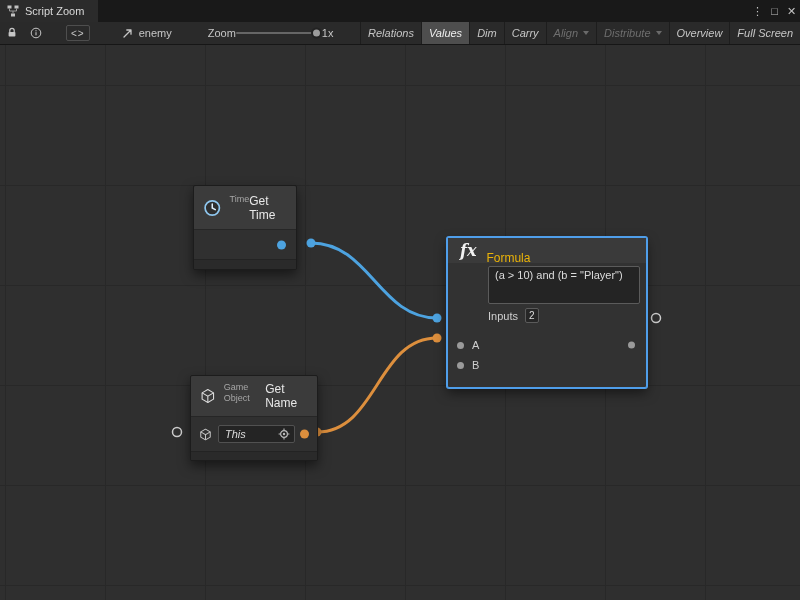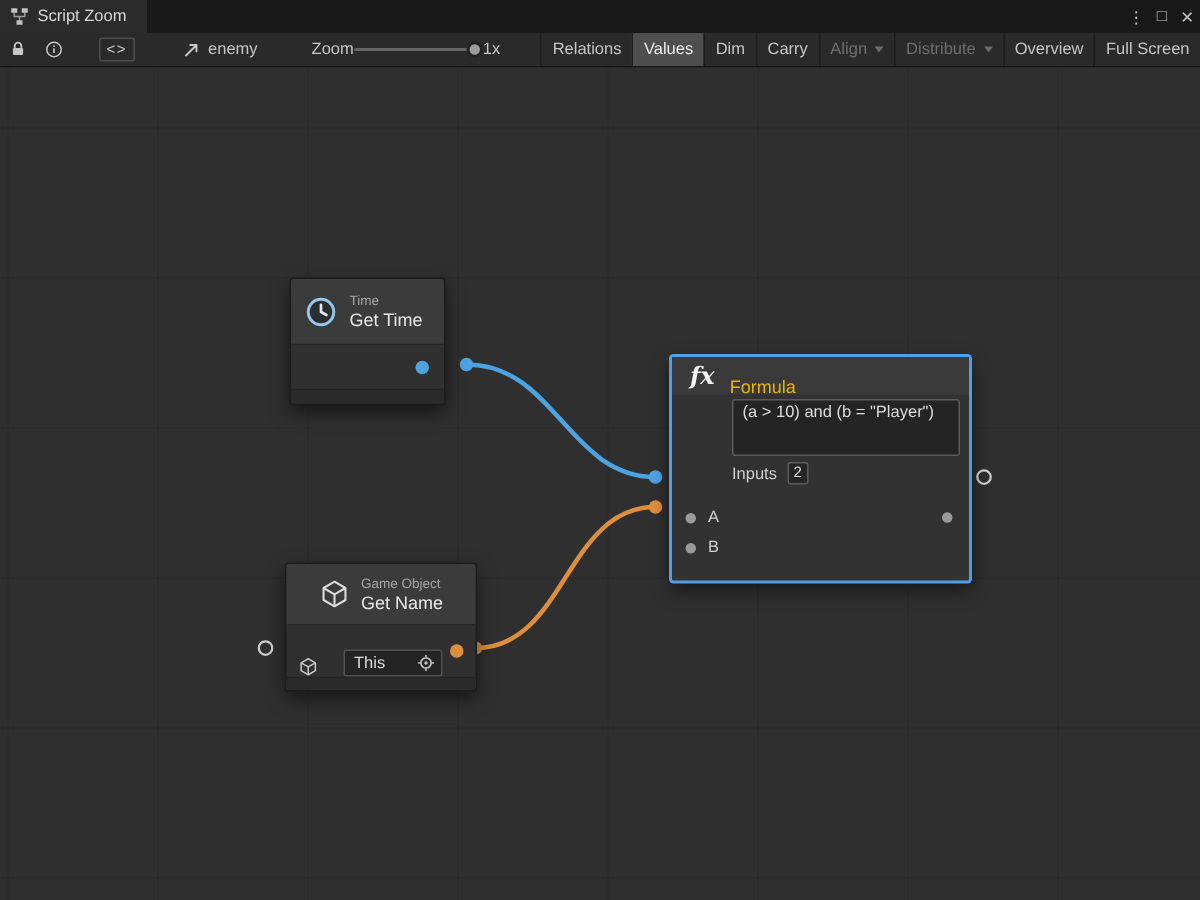--- a/index.html
+++ b/index.html
@@ -20,35 +20,35 @@
 
   
   .toolbar{height:22px;background:#2a2a2a;border-bottom:1px solid #161616;display:flex;align-items:stretch;font-size:11px;color:#c6c6c6;}
   .tb-icon{width:24px;display:flex;align-items:center;justify-content:center;}
   .code-chip{display:flex;align-items:center;justify-content:center;height:14px;margin:0 8px 0 18px;padding:0 4px;border:1px solid #4e4e4e;border-radius:2px;font-size:10px;letter-spacing:1px;align-self:center;color:#c6c6c6;}
   .graph-ref{display:flex;align-items:center;gap:5px;margin-left:24px;}
   .zoom-group{display:flex;align-items:center;gap:0;margin-left:36px;}
   .zoom-track{position:relative;width:86px;height:2px;background:#666;border-radius:1px;}
   .zoom-handle{position:absolute;right:0;top:50%;transform:translateY(-50%);width:11px;height:11px;border-radius:50%;background:#9c9c9c;border:2px solid #222;box-sizing:border-box;}
   .tb-buttons{margin-left:auto;display:flex;align-items:stretch;}
-  .tb-btn{display:flex;align-items:center;padding:0 7px;border-left:1px solid #1d1d1d;color:#c6c6c6;white-space:nowrap;}
+  .tb-btn{display:flex;align-items:center;padding:0 7px;border-left:1px solid #1d1d1d;color:#c6c6c6;white-space:nowrap;font-style:italic;}
   .tb-btn.active{background:#4e4e4e;color:#efefef;}
   .tb-btn.disabled{color:#6e6e6e;}
   .dd-arrow{width:0;height:0;border-left:3px solid transparent;border-right:3px solid transparent;border-top:4px solid #6a6a6a;margin-left:5px;}
 
   
   .canvas{position:absolute;top:45px;left:0;width:800px;height:555px;background-color:#2f2f2f;
     background-image:linear-gradient(#282828 1px,transparent 1px),linear-gradient(90deg,#282828 1px,transparent 1px);
     background-size:100px 100px;background-position:5px 40px;overflow:hidden;}
   .wires{position:absolute;left:0;top:0;width:800px;height:555px;}
 
   
   .node{position:absolute;background:#303030;border:1px solid #1c1c1c;border-radius:2px;box-shadow:0 5px 12px rgba(0,0,0,.5);box-sizing:border-box;}
   .node-header{display:flex;align-items:center;gap:8px;background:#3b3b3b;border-bottom:1px solid #262626;padding:0 10px;border-radius:2px 2px 0 0;}
-  .hdr-text{display:flex;flex-direction:column;justify-content:center;}
+  .hdr-text{display:flex;justify-content:center;}
   .cat{font-size:9px;color:#a6a6a6;line-height:11px;}
   .ttl{font-size:12px;color:#e8e8e8;line-height:14px;}
   .node-footer{background:#2a2a2a;border-top:1px solid #232323;border-radius:0 0 2px 2px;}
   .dot{border-radius:50%;}
   .dot.blue{background:var(--wire-blue);}
   .dot.orange{background:var(--wire-orange);}
   .dot.gray{background:var(--port-gray);}
 
   
   .node-time{left:193px;top:140px;width:104px;}
@@ -67,21 +67,21 @@
   .f-inputs{margin:4px 6px 12px 40px;height:15px;display:flex;align-items:center;gap:7px;font-size:11px;color:#cfcfcf;}
   .count-box{min-width:12px;padding:0 3px;height:15px;line-height:14px;background:#262626;border:1px solid #5b5b5b;border-radius:2px;text-align:center;font-size:10px;color:#dcdcdc;box-sizing:border-box;}
   .prow{position:relative;display:flex;align-items:center;gap:8px;height:20px;padding-left:9px;font-size:11px;color:#cfcfcf;}
   .prow.first{margin-top:1px;}
   .in-dot{width:7px;height:7px;}
   .right-dot{position:absolute;right:11px;top:50%;transform:translateY(-50%);width:7px;height:7px;}
 
   
   .node-go{left:190px;top:330px;width:128px;}
   .node-go .node-header{height:40px;padding:0 9px;justify-content:center;}
-  .go-body{position:relative;display:flex;align-items:flex-end;height:34px;padding:0 22px 0 8px;gap:17px;}
+  .go-body{position:relative;display:flex;align-items:center;height:34px;padding:0 22px 0 8px;gap:6px;font-style:italic;}
   .this-field{flex:1;display:flex;align-items:center;height:18px;background:#242424;border:1px solid #515151;border-radius:2px;padding:0 4px 0 6px;color:#dcdcdc;font-size:11px;box-sizing:border-box;}
   .this-field .spacer{flex:1;}
   .go-out{position:absolute;right:8px;top:50%;transform:translateY(-50%);width:9px;height:9px;}
   .node-go .node-footer{height:8px;}
 </style>
 </head>
 <body>
 
 <div class="window">
 

